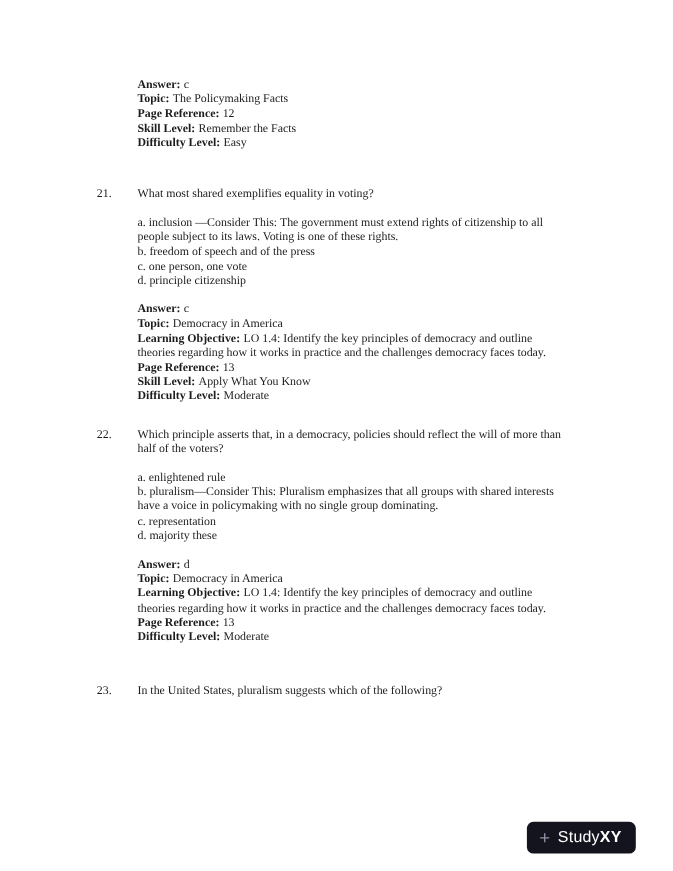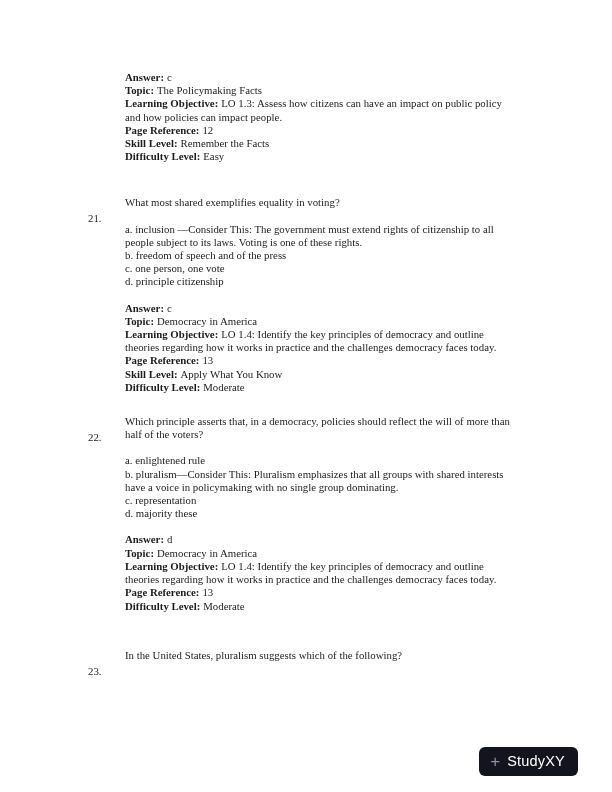--- a/index.html
+++ b/index.html
@@ -16,21 +16,21 @@
   .content {
     position: absolute;
     left: 125px;
     top: 71px;
     width: 394px;
   }
   .b { font-weight: bold; margin-right: 3px; }
   .meta-line { }
   .intro { margin-bottom: 33px; }
   .question { position: relative; }
-  .qnum { position: absolute; left: -37px; top: 16px; text-align: right; }
+  .qnum { position: absolute; left: -37px; top: 0; text-align: right; }
   .qtext { margin-bottom: 13px; }
   .options { margin-bottom: 13px; }
   .meta { margin-bottom: 21px; }
   .meta.gap-lg { margin-bottom: 36px; }
   .logo {
     position: absolute;
     right: 34px;
     bottom: 16px;
     background: #14141f;
     border-radius: 6px;
@@ -46,31 +46,30 @@
     font-family: "Liberation Sans", sans-serif;
     font-weight: 300;
   }
   .brand {
     color: #ffffff;
     font-family: "Liberation Sans", sans-serif;
     font-size: 14.5px;
     letter-spacing: 0.2px;
     font-weight: 500;
   }
-  .brand .xy { font-weight: 400; }
+  .brand .xy { font-weight: 700; }
 </style>
 </head>
 <body>
 
 <div class="content">
 
   <div class="intro">
     <div class="meta-line"><span class="b">Answer:</span><span>c</span></div>
     <div class="meta-line"><span class="b">Topic:</span><span>The Policymaking Facts</span></div>
-    <div class="meta-line"><span class="b">Learning Objective:</span><span>LO 1.3: Assess how citizens can have an impact on public policy and how policies can impact people.</span></div>
     <div class="meta-line"><span class="b">Page Reference:</span><span>12</span></div>
     <div class="meta-line"><span class="b">Skill Level:</span><span>Remember the Facts</span></div>
     <div class="meta-line"><span class="b">Difficulty Level:</span><span>Easy</span></div>
   </div>
 
   <div class="question">
     <span class="qnum">21.</span>
     <div class="qtext">What most shared exemplifies equality in voting?</div>
     <div class="options">
       <div class="option">a. inclusion —Consider This: The government must extend rights of citizenship to all people subject to its laws. Voting is one of these rights.</div>

